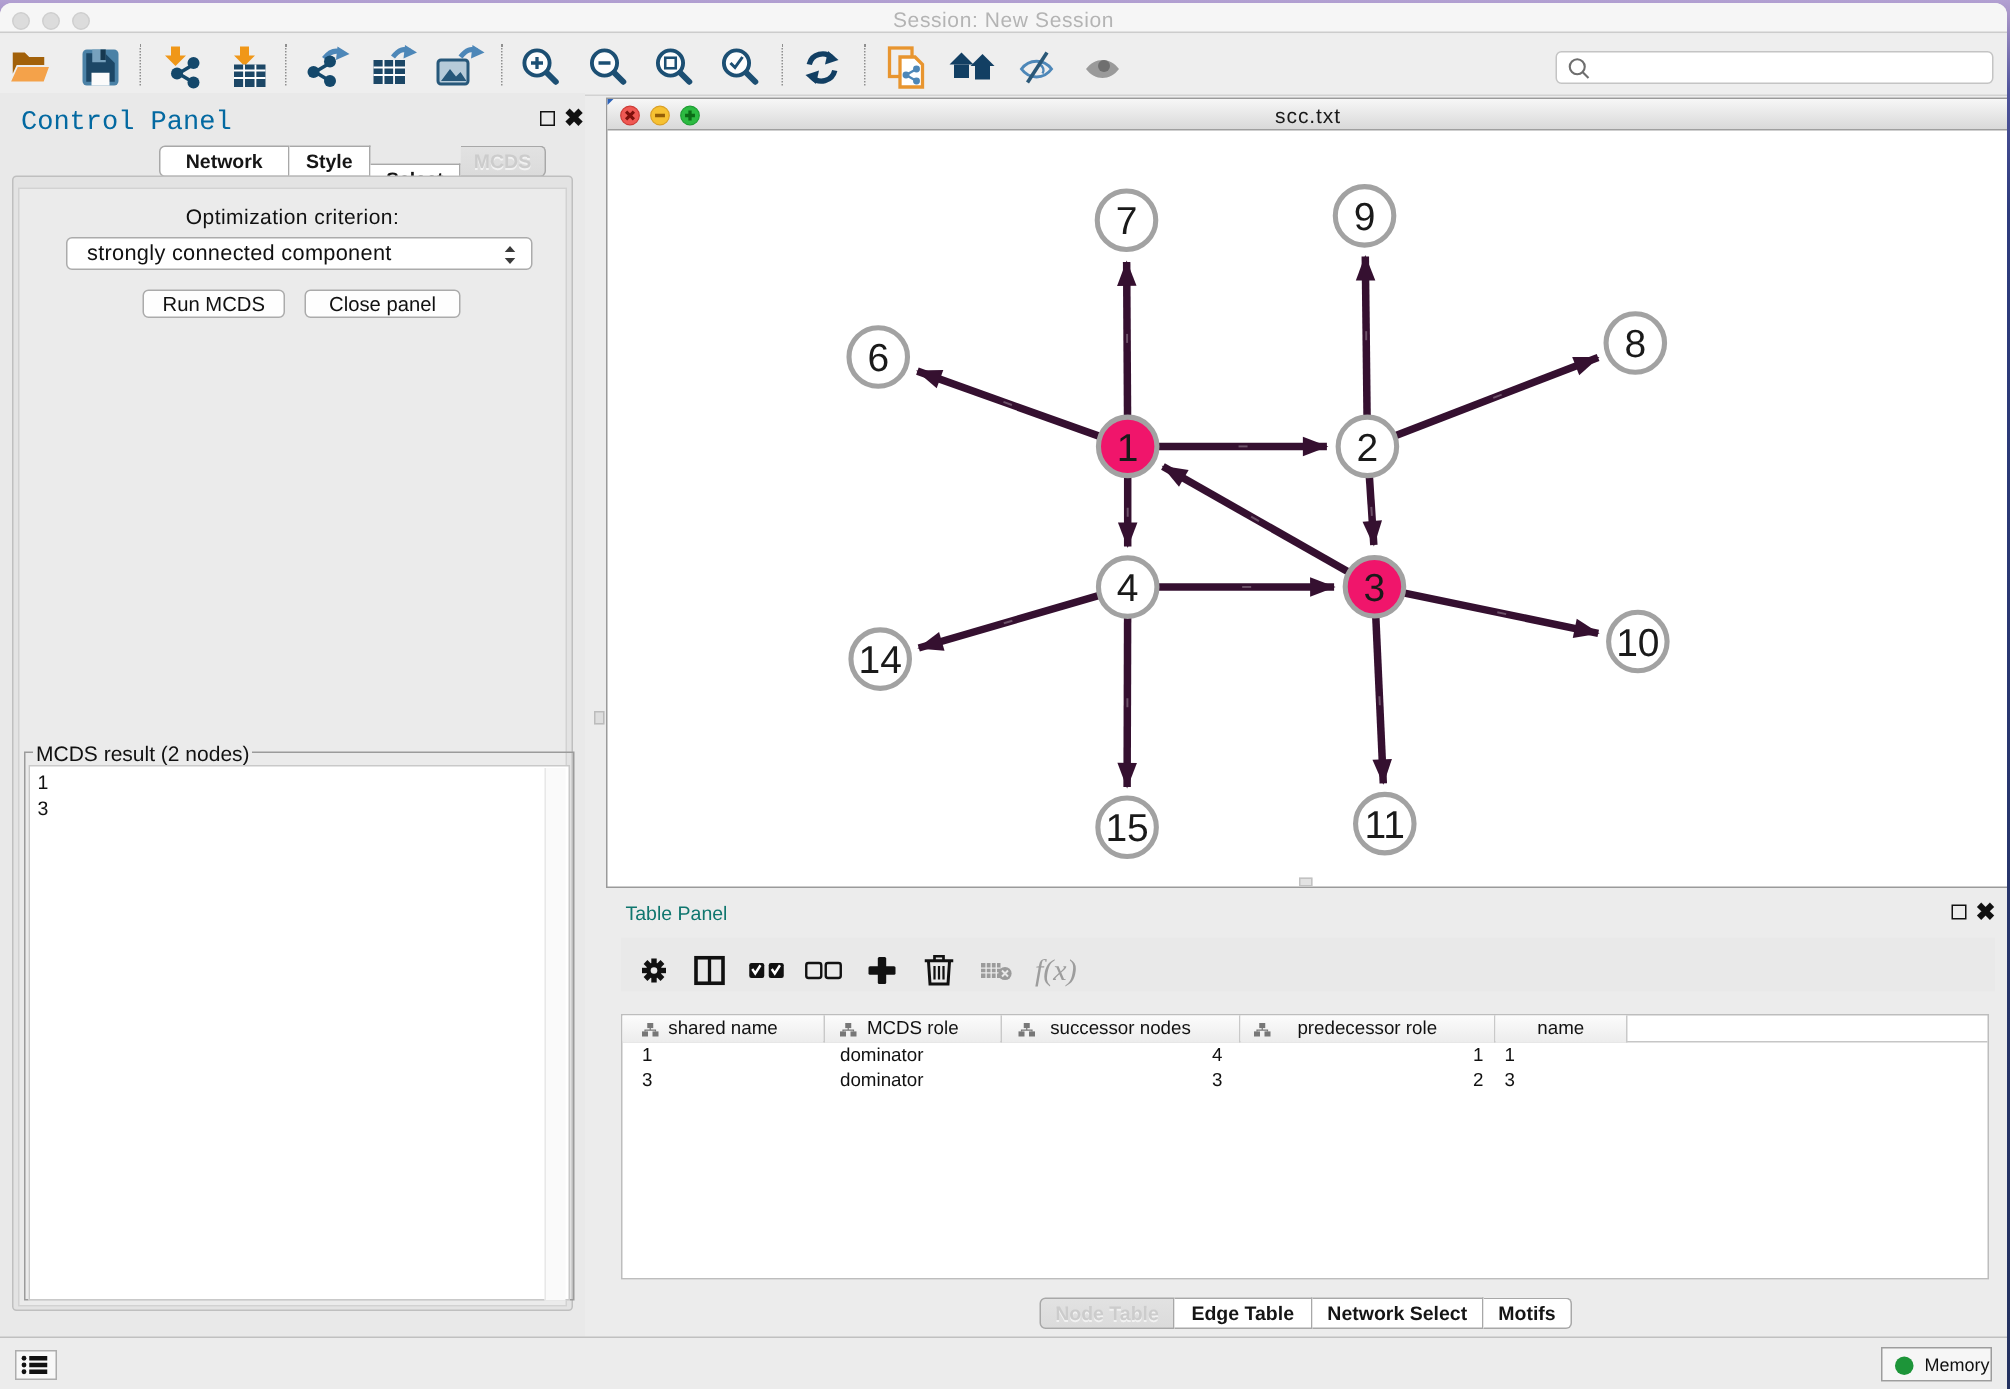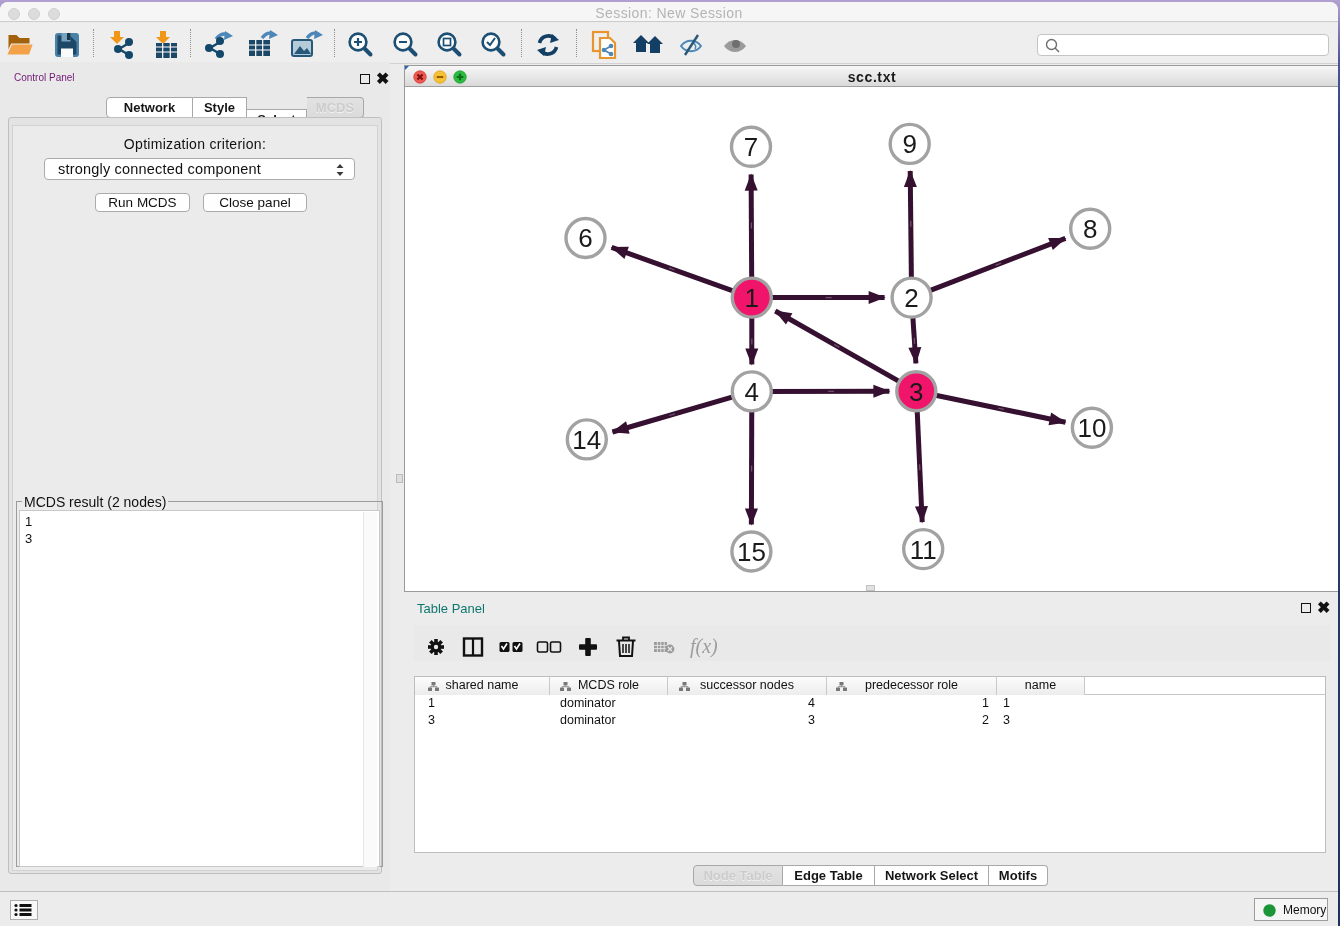--- a/index.html
+++ b/index.html
@@ -18,42 +18,42 @@
 
 #titlebar { position:absolute; left:0; top:0; width:100%; height:20px; background:#f6f6f6; border-bottom:1px solid #cccccc; }
 .tl { position:absolute; top:6px; width:12px; height:12px; border-radius:50%; background:#dcdcdc; border:1px solid #cfcfcf; }
 #title-text { position:absolute; top:3px; left:0; width:100%; text-align:center; font-size:14px; letter-spacing:0.4px; color:#b4b4b4; }
 
 #toolbar { position:absolute; left:0; top:21px; width:100%; height:41px; background:#eeeeee; border-bottom:1px solid #d2d2d2; }
 .sep { position:absolute; top:6px; height:28px; width:0; border-left:1px dotted #8f8f8f; }
 #searchbox { position:absolute; left:1037px; top:11px; width:292px; height:22px; background:#ffffff; border:1px solid #c4c4c4; border-radius:4px; }
 
 #cpanel { position:absolute; left:0; top:60px; width:390px; height:829px; background:#e9e9e9; }
-#cp-title { position:absolute; left:14px; top:10px; font-size:10px; color:#701a75; }
+#cp-title { position:absolute; left:14px; top:10px; font-size:18px; color:#0369a1;font-family:Liberation Mono, monospace; }
 .hdr-float { position:absolute; width:10px; height:10px; border:1.5px solid #111; background:transparent; }
 .hdr-x { position:absolute; font-size:16px; font-weight:bold; color:#111; }
 .tabrow { position:absolute; display:flex; }
 .tab { height:21px; background:#ffffff; border:1px solid #a8a8a8; border-left:none; font-size:13px; font-weight:bold; color:#151515; text-align:center; line-height:19px; }
 .tab.first { border-left:1px solid #a8a8a8; border-radius:4px 0 0 4px; }
 .tab.last { border-radius:0 4px 4px 0; }
 .tab.sel { background:linear-gradient(#e2e2e2,#dbdbdb); color:#cccccc; text-shadow:0 1px 0 #f2f2f2; }
 #cp-pane { position:absolute; left:8px; top:55px; width:374px; height:757px; background:#e3e3e3; border:1px solid #bfbfbf; border-radius:3px; }
 #cp-inner { position:absolute; left:3px; top:7px; width:366px; height:746px; background:#ebebeb; border:1px solid #d2d2d2; }
 #opt-label { position:absolute; left:0; top:74px; width:100%; text-align:center; font-size:14px; letter-spacing:0.3px; color:#111; }
 #dropdown { position:absolute; left:44px; top:96px; width:311px; height:22px; background:#ffffff; border:1px solid #ababab; border-radius:4px; }
 #dropdown span { position:absolute; left:13px; top:2px; font-size:14.5px; letter-spacing:0.2px; color:#111; }
 .btn { position:absolute; height:19px; background:#fefefe; border:1px solid #ababab; border-radius:4px; font-size:13.5px; color:#111; text-align:center; line-height:17px; }
 #fieldset { position:absolute; left:16px; top:439px; width:367px; height:366px; border:1px solid #9b9b9b; }
 #fieldset-legend { position:absolute; left:5px; top:-8px; background:#ebebeb; font-size:14px; color:#111; padding:0 2px; }
 #fs-white { position:absolute; left:2px; top:8px; width:361px; height:357px; background:#ffffff; border:1px solid #c9c9c9; }
 #fs-scroll { position:absolute; right:2px; top:1px; width:14px; height:355px; background:#fafafa; border-left:1px solid #e8e8e8; }
 
 #netwin { position:absolute; left:404px; top:63px; width:936px; height:527px; border:1px solid #9a9a9a; background:#ffffff; }
 #nw-titlebar { position:absolute; left:0; top:0; width:100%; height:21px; background:linear-gradient(#f7f7f7,#d9d9d9); border-bottom:1px solid #9f9f9f; }
-#nw-title { position:absolute; left:0; top:3px; width:100%; text-align:center; font-size:14px; letter-spacing:0.6px; font-weight:bold; color:#1a1a1a; }
+#nw-title { position:absolute; left:0; top:3px; width:100%; text-align:center; font-size:14px; letter-spacing:0.6px; font-weight:normal; color:#1a1a1a; }
 #bluecorner { position:absolute; left:0; top:0; width:0; height:0; border-top:4px solid #2d62b8; border-right:4px solid transparent; }
 
 #tpanel { position:absolute; left:404px; top:590px; width:936px; height:299px; background:#ececec; }
 #tp-title { position:absolute; left:13px; top:9px; font-size:13px; color:#0f766e; }
 #tp-toolbar { position:absolute; left:10px; top:33px; width:916px; height:36px; background:#e9e9e9; }
 #tbl { position:absolute; left:10px; top:84px; width:912px; height:177px; background:#ffffff; border:1px solid #bdbdbd; }
 #tbl-head { position:absolute; left:0; top:0; width:100%; height:18px; border-bottom:1px solid #c6c6c6; }
 .th { position:absolute; top:0; height:18px; background:linear-gradient(#fcfcfc,#ececec); border-right:1px solid #c9c9c9; font-size:12.5px; color:#111; text-align:center; line-height:17px; }
 .td { position:absolute; font-size:12.5px; color:#111; height:17px; line-height:17px; }
 .btabrow { position:absolute; display:flex; }

